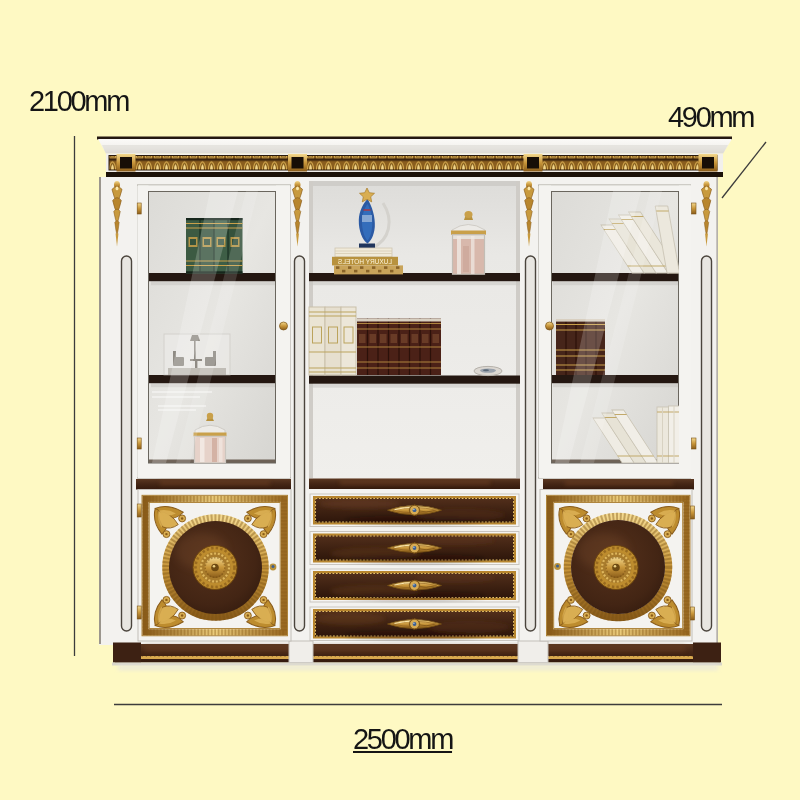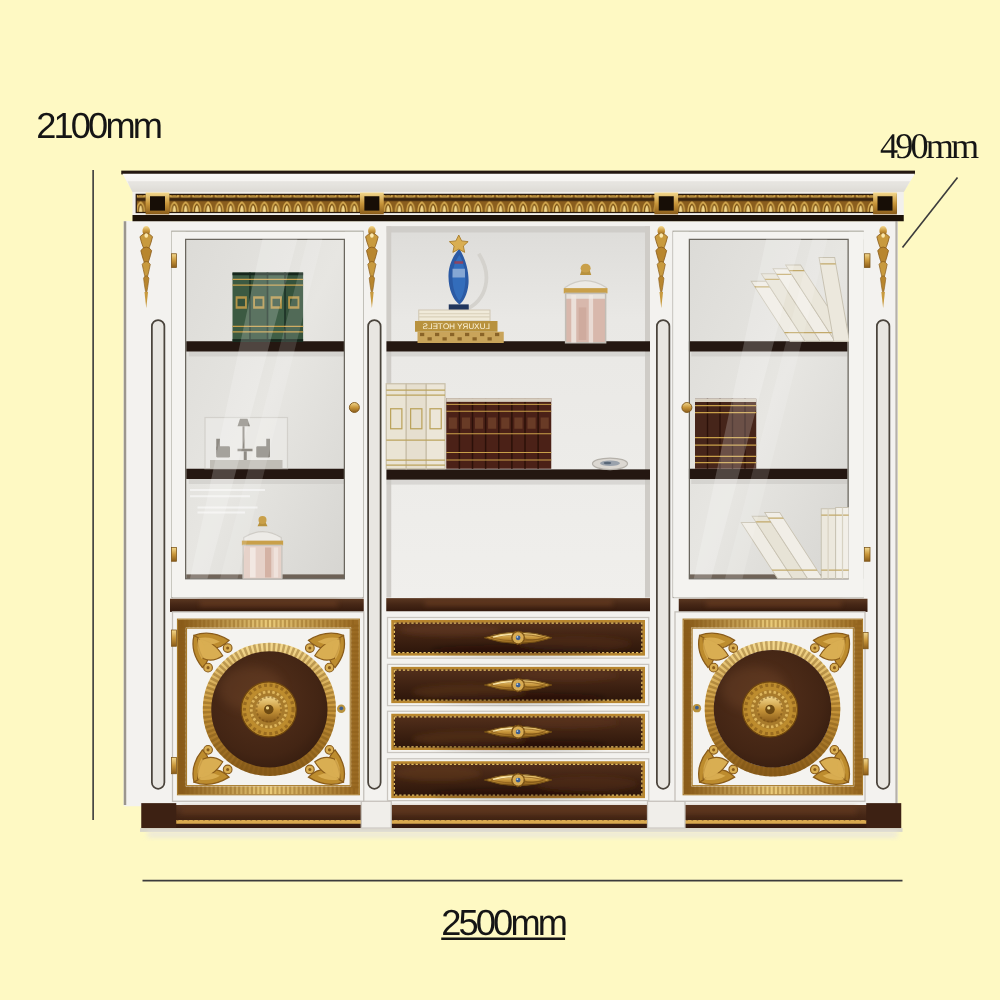--- a/index.html
+++ b/index.html
@@ -4,21 +4,21 @@
 <style>
 html,body{margin:0;padding:0;background:#fff;}
 #stage{position:relative;width:800px;height:800px;background:#fef9c3;overflow:hidden;
 font-family:"Liberation Sans",sans-serif;}
 .dim{position:absolute;color:#151515;font-size:29px;letter-spacing:-2.3px;}
 </style>
 </head>
 <body>
 <div id="stage">
 <div class="dim" style="left:29px;top:85px;">2100mm</div>
-<div class="dim" style="left:704px;top:101px;font-family:Liberation Serif, serif;">490mm</div>
+<div class="dim" style="left:668px;top:101px;">490mm</div>
 <div class="dim" style="left:353px;top:723px;text-decoration:underline;">2500mm</div>
 <svg width="800" height="800" viewBox="0 0 800 800" style="position:absolute;left:0;top:0;">
 <defs>
 <filter id="b4" x="-50%" y="-50%" width="200%" height="200%">
           <feGaussianBlur stdDeviation="4"></feGaussianBlur>
         </filter>
 <filter id="b2" x="-50%" y="-50%" width="200%" height="200%">
           <feGaussianBlur stdDeviation="2"></feGaussianBlur>
         </filter>
 <linearGradient id="gold" x1="0" y1="0" x2="0" y2="1">

